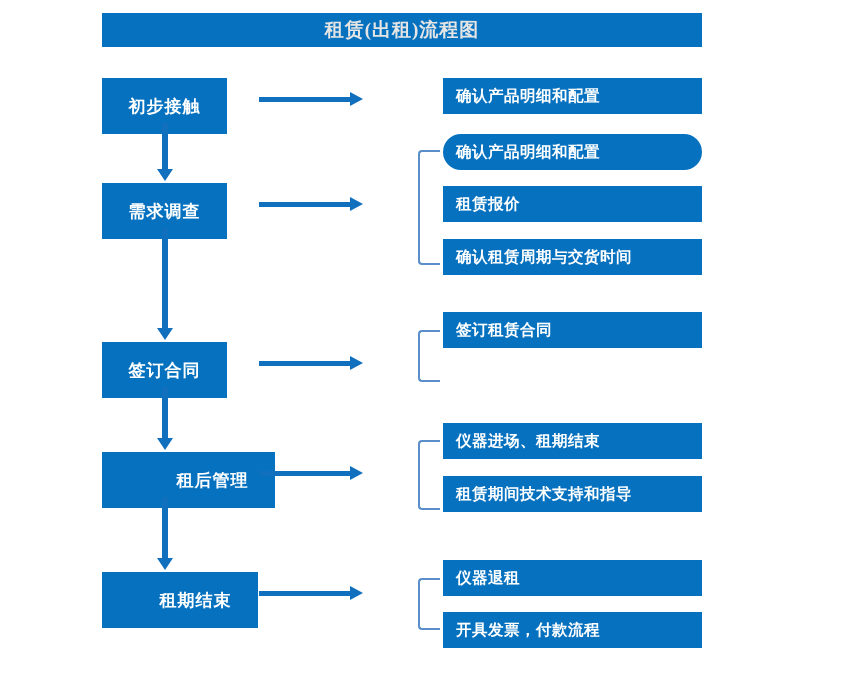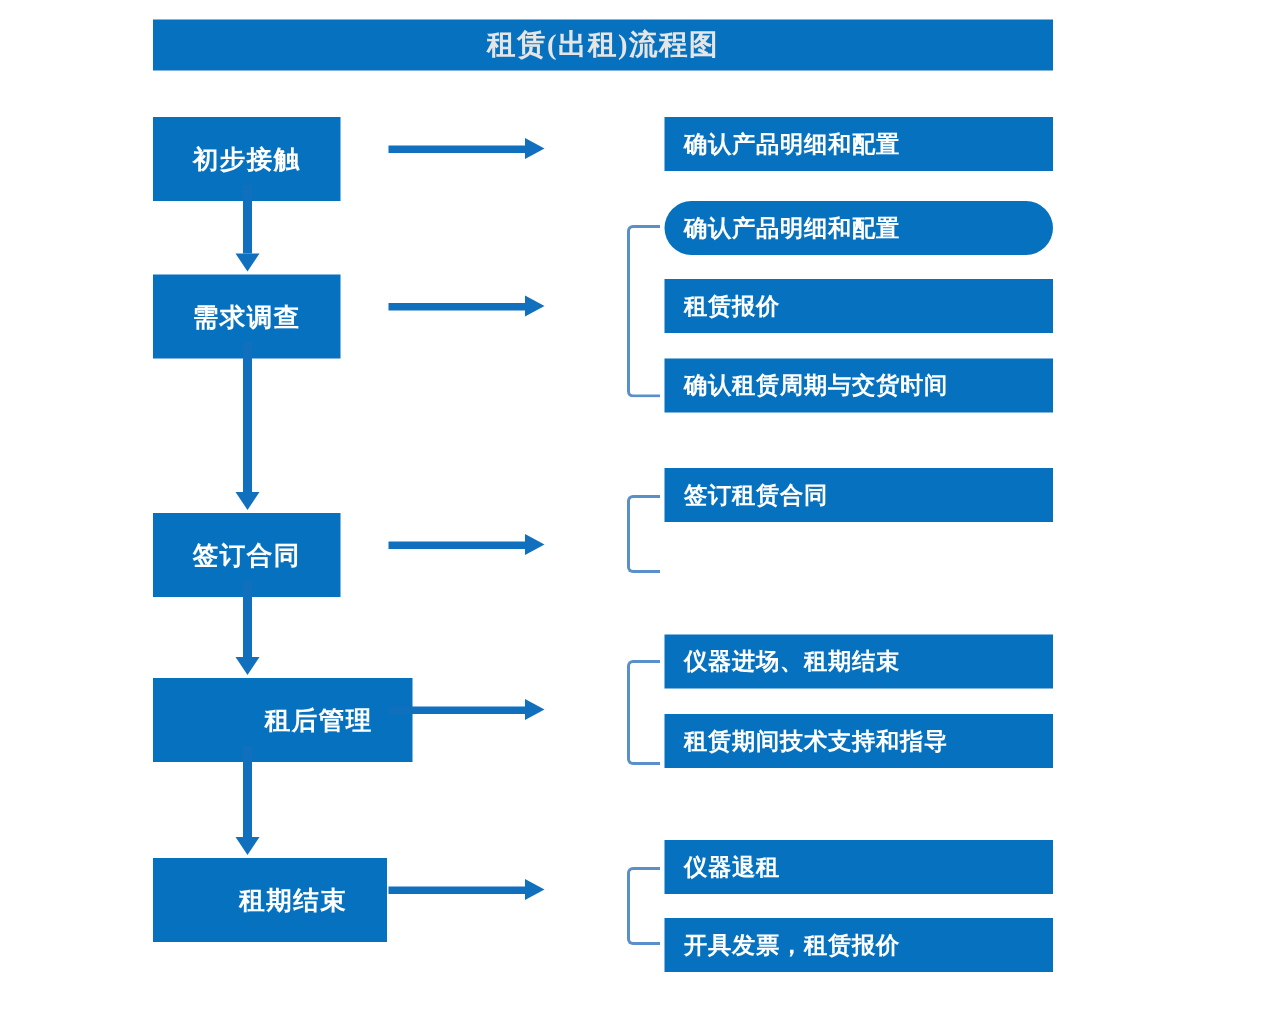--- a/index.html
+++ b/index.html
@@ -208,15 +208,15 @@
 
   <div class="detail-box" style="top:312px;">签订租赁合同</div>
 
 
   <div class="detail-box" style="top:423px;">仪器进场、租期结束</div>
 
   <div class="detail-box" style="top:476px;">租赁期间技术支持和指导</div>
 
   <div class="detail-box" style="top:560px;">仪器退租</div>
 
-  <div class="detail-box" style="top:612px;">开具发票，租赁报价</div>
+  <div class="detail-box" style="top:612px;">开具发票，付款流程</div>
 
 </div>
 
 </body></html>

